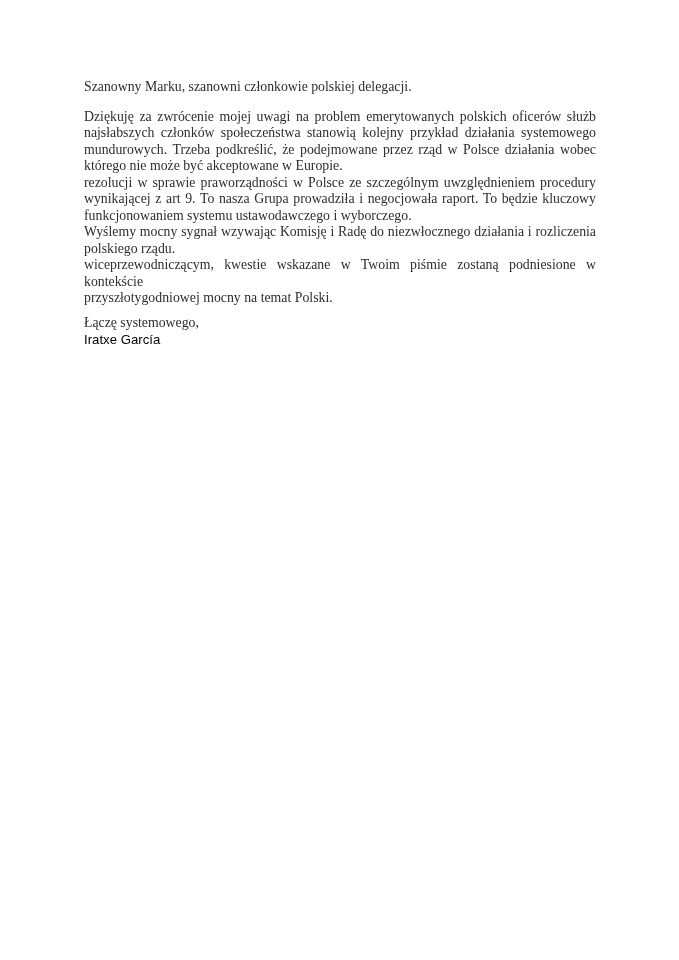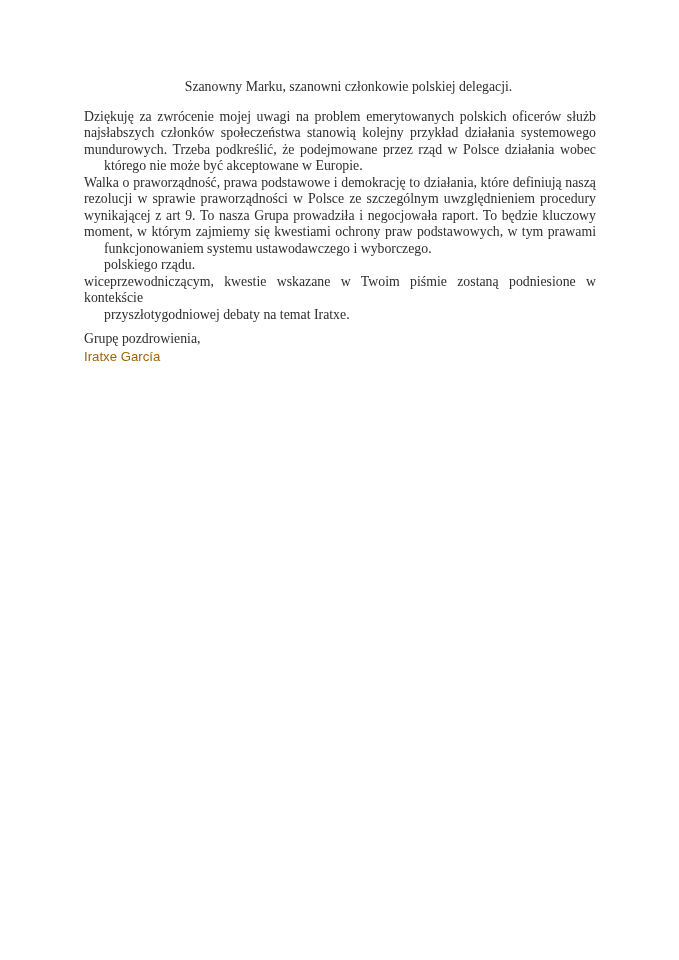--- a/index.html
+++ b/index.html
@@ -18,79 +18,77 @@
     position: absolute;
     left: 84px;
     top: 79px;
     width: 512px;
     font-family: "Liberation Serif", "DejaVu Serif", serif;
     font-size: 13.8px;
     line-height: 16.5px;
     color: #2d2d2d;
   }
   .salutation {
-    margin: 0 0 13px 17px;
-    text-align: center;
+    margin: 0 0 13px 0;
+    text-align: left;
     white-space: nowrap;
   }
   .para {
     margin: 0;
     padding: 0;
   }
   .line {
     text-align: justify;
     text-align-last: justify;
     hyphens: none;
   }
   .line.last {
     text-align-last: left;
-    margin-left: 20px;
   }
   .closing {
     margin-top: 8px;
     text-align: left;
     white-space: nowrap;
   }
   .signature {
     font-family: "Liberation Sans", "DejaVu Sans", sans-serif;
     font-size: 13.2px;
     line-height: 15.5px;
-    color: #a16207;
+    color: #000000;
     margin-top: 1px;
     text-align: left;
     white-space: nowrap;
   }
 </style>
 </head>
 <body>
 
 <div class="page">
   <div class="letter">
     <div class="salutation">Szanowny Marku, szanowni członkowie polskiej delegacji.</div>
 
     <div class="body">
         <div class="para">
           <div class="line">Dziękuję za zwrócenie mojej uwagi na problem emerytowanych polskich oficerów służb</div>
           <div class="line">najsłabszych członków społeczeństwa stanowią kolejny przykład działania systemowego</div>
           <div class="line">mundurowych. Trzeba podkreślić, że podejmowane przez rząd w Polsce działania wobec</div>
           <div class="line last">którego nie może być akceptowane w Europie.</div>
         </div>
         <div class="para">
-          <div class="line">Walka o praworządność, prawa podstawowe i demokrację to działania, które definiują naszą</div>
           <div class="line">rezolucji w sprawie praworządności w Polsce ze szczególnym uwzględnieniem procedury</div>
           <div class="line">wynikającej z art 9. To nasza Grupa prowadziła i negocjowała raport. To będzie kluczowy</div>
-          <div class="line">moment, w którym zajmiemy się kwestiami ochrony praw podstawowych, w tym prawami</div>
           <div class="line last">funkcjonowaniem systemu ustawodawczego i wyborczego.</div>
         </div>
         <div class="para">
+          <div class="line">Wyślemy mocny sygnał wzywając Komisję i Radę do niezwłocznego działania i rozliczenia</div>
           <div class="line last">polskiego rządu.</div>
         </div>
         <div class="para">
           <div class="line">wiceprzewodniczącym, kwestie wskazane w Twoim piśmie zostaną podniesione w kontekście</div>
-          <div class="line last">przyszłotygodniowej debaty na temat Iratxe.</div>
+          <div class="line last">przyszłotygodniowej mocny na temat Polski.</div>
         </div>
       </div>
 
-    <div class="closing">Grupę pozdrowienia,</div>
+    <div class="closing">Łączę systemowego,</div>
 
     <div class="signature">Iratxe García</div>
   </div>
 </div>
 
 </body></html>

